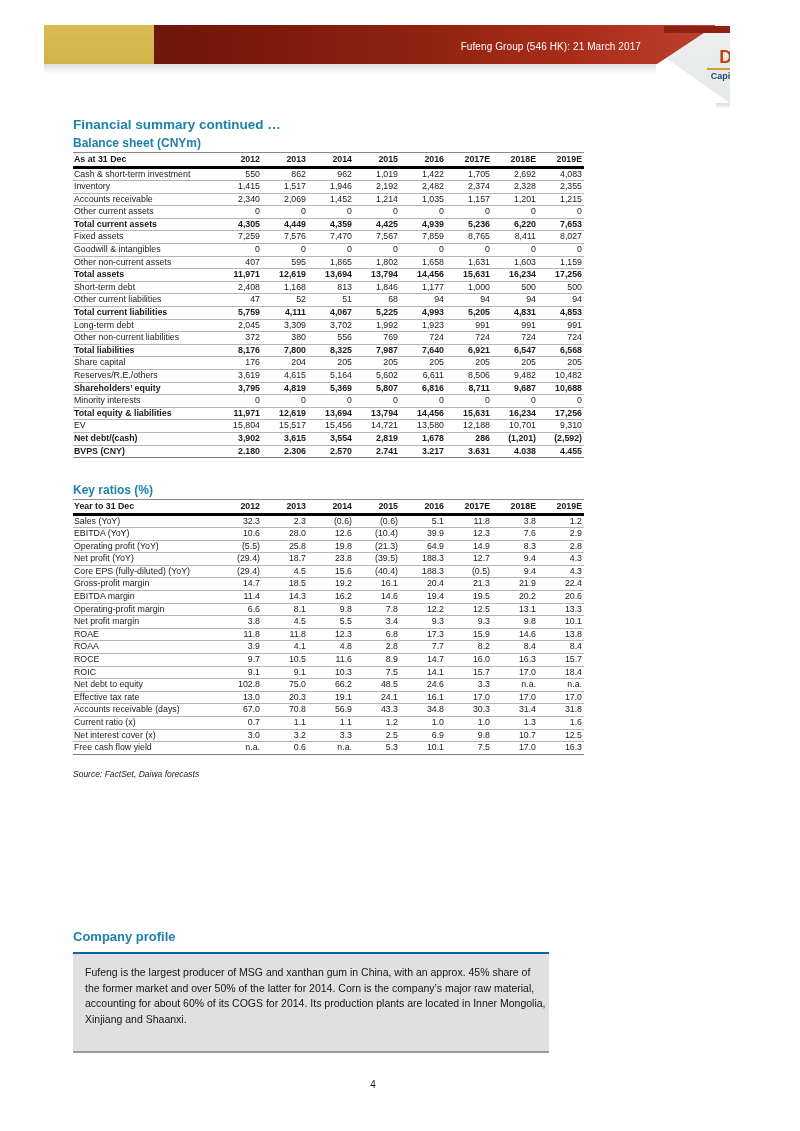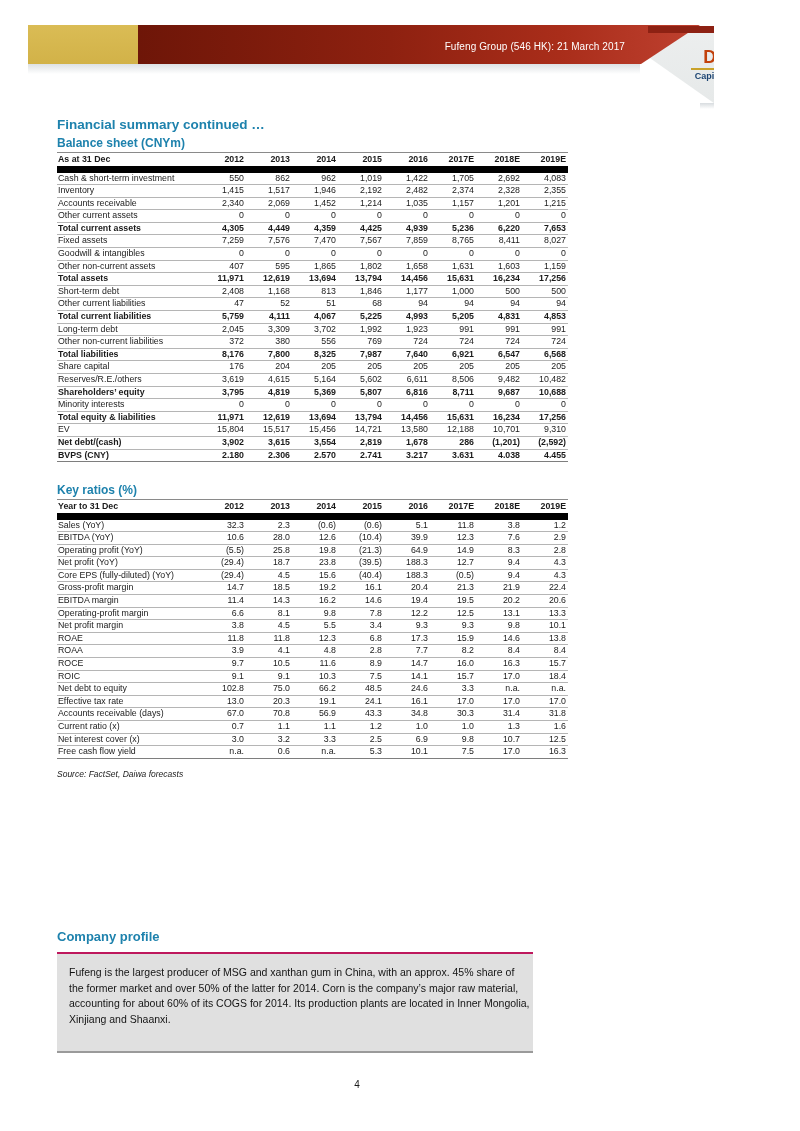--- a/index.html
+++ b/index.html
@@ -1,19 +1,19 @@
 <!DOCTYPE html>
 <html><head>
 <meta charset="utf-8">
 <style>
   * { margin:0; padding:0; box-sizing:border-box; }
   html,body { background:#ffffff; }
   .page {
     position:relative; width:714px; height:1131px; background:#ffffff;
-    font-family:"Liberation Sans","DejaVu Sans",sans-serif; color:#1a1a1a; overflow:hidden;
+    font-family:"Liberation Sans","DejaVu Sans",sans-serif; color:#1a1a1a; overflow:hidden;margin-left:16px;
   }
   
   .gold-block { position:absolute; left:28px; top:25px; width:110px; height:39px;
     background:linear-gradient(180deg,#dabc55 0%,#d2b248 100%); }
   .top-stripe { position:absolute; left:648px; top:26px; width:132px; height:7px;
     background:#8d2113; z-index:3; }
   .logo-panel { position:absolute; left:642px; top:31px; width:138px; height:72px;
     background:linear-gradient(180deg,#eceeee 0%,#e6e9e9 100%);
     clip-path:polygon(0 3%, 100% 0, 100% 100%, 52% 100%, 0 30%); z-index:1; }
   .logo-shadow { position:absolute; left:700px; top:103px; width:80px; height:6px;
@@ -35,31 +35,31 @@
   .h-finsum { top:117px; }
   .h-balance { top:136px; }
   .h-ratios { top:483px; }
   .h-profile { top:929px; font-size:13px; }
   
   table.fintable { position:absolute; left:57px; width:511px; border-collapse:collapse;
     table-layout:fixed; font-size:8.8px; color:#1a1a1a; }
   #bs-table { top:152px; }
   #kr-table { top:499px; }
   .fintable th { font-weight:bold; text-align:right; height:12.5px; line-height:12.5px;
-    border-top:1px solid #8a8a8a; border-bottom:7px solid #000000; padding:0 2px 0 0; white-space:nowrap; }
+    border-top:1px solid #8a8a8a; border-bottom:3px solid #000000; padding:0 2px 0 0; white-space:nowrap; }
   .fintable th:first-child { text-align:left; padding:0 0 0 1px; }
   .fintable td { text-align:right; height:11.6px; line-height:11.6px;
     border-bottom:1px solid #b5b5b5; padding:0 2px 0 0; white-space:nowrap; }
   .fintable td:first-child { text-align:left; padding:0 0 0 1px; }
   .fintable tr.bold td { font-weight:bold; }
   .fintable tbody tr:last-child td { border-bottom:1px solid #7e7e7e; }
   
   .source { position:absolute; left:57px; top:769px; font-size:8.5px; font-style:italic; color:#222; }
   .profile-box { position:absolute; left:57px; top:952px; width:476px; height:101px;
-    background:#e0e0e0; border-top:2px solid #be185d; border-bottom:2px solid #9a9a9a;
+    background:#e0e0e0; border-top:2px solid #0369a1; border-bottom:2px solid #9a9a9a;
     padding:11px 10px 11px 12px; }
   .profile-box p { font-size:10.5px; line-height:15.5px; color:#141414; width:462px; }
   .pagenum { position:absolute; left:0; top:1079px; width:100%; text-align:center;
     font-size:10px; color:#1a1a1a; }
 </style>
 </head>
 <body>
 
 <div class="page">
 

